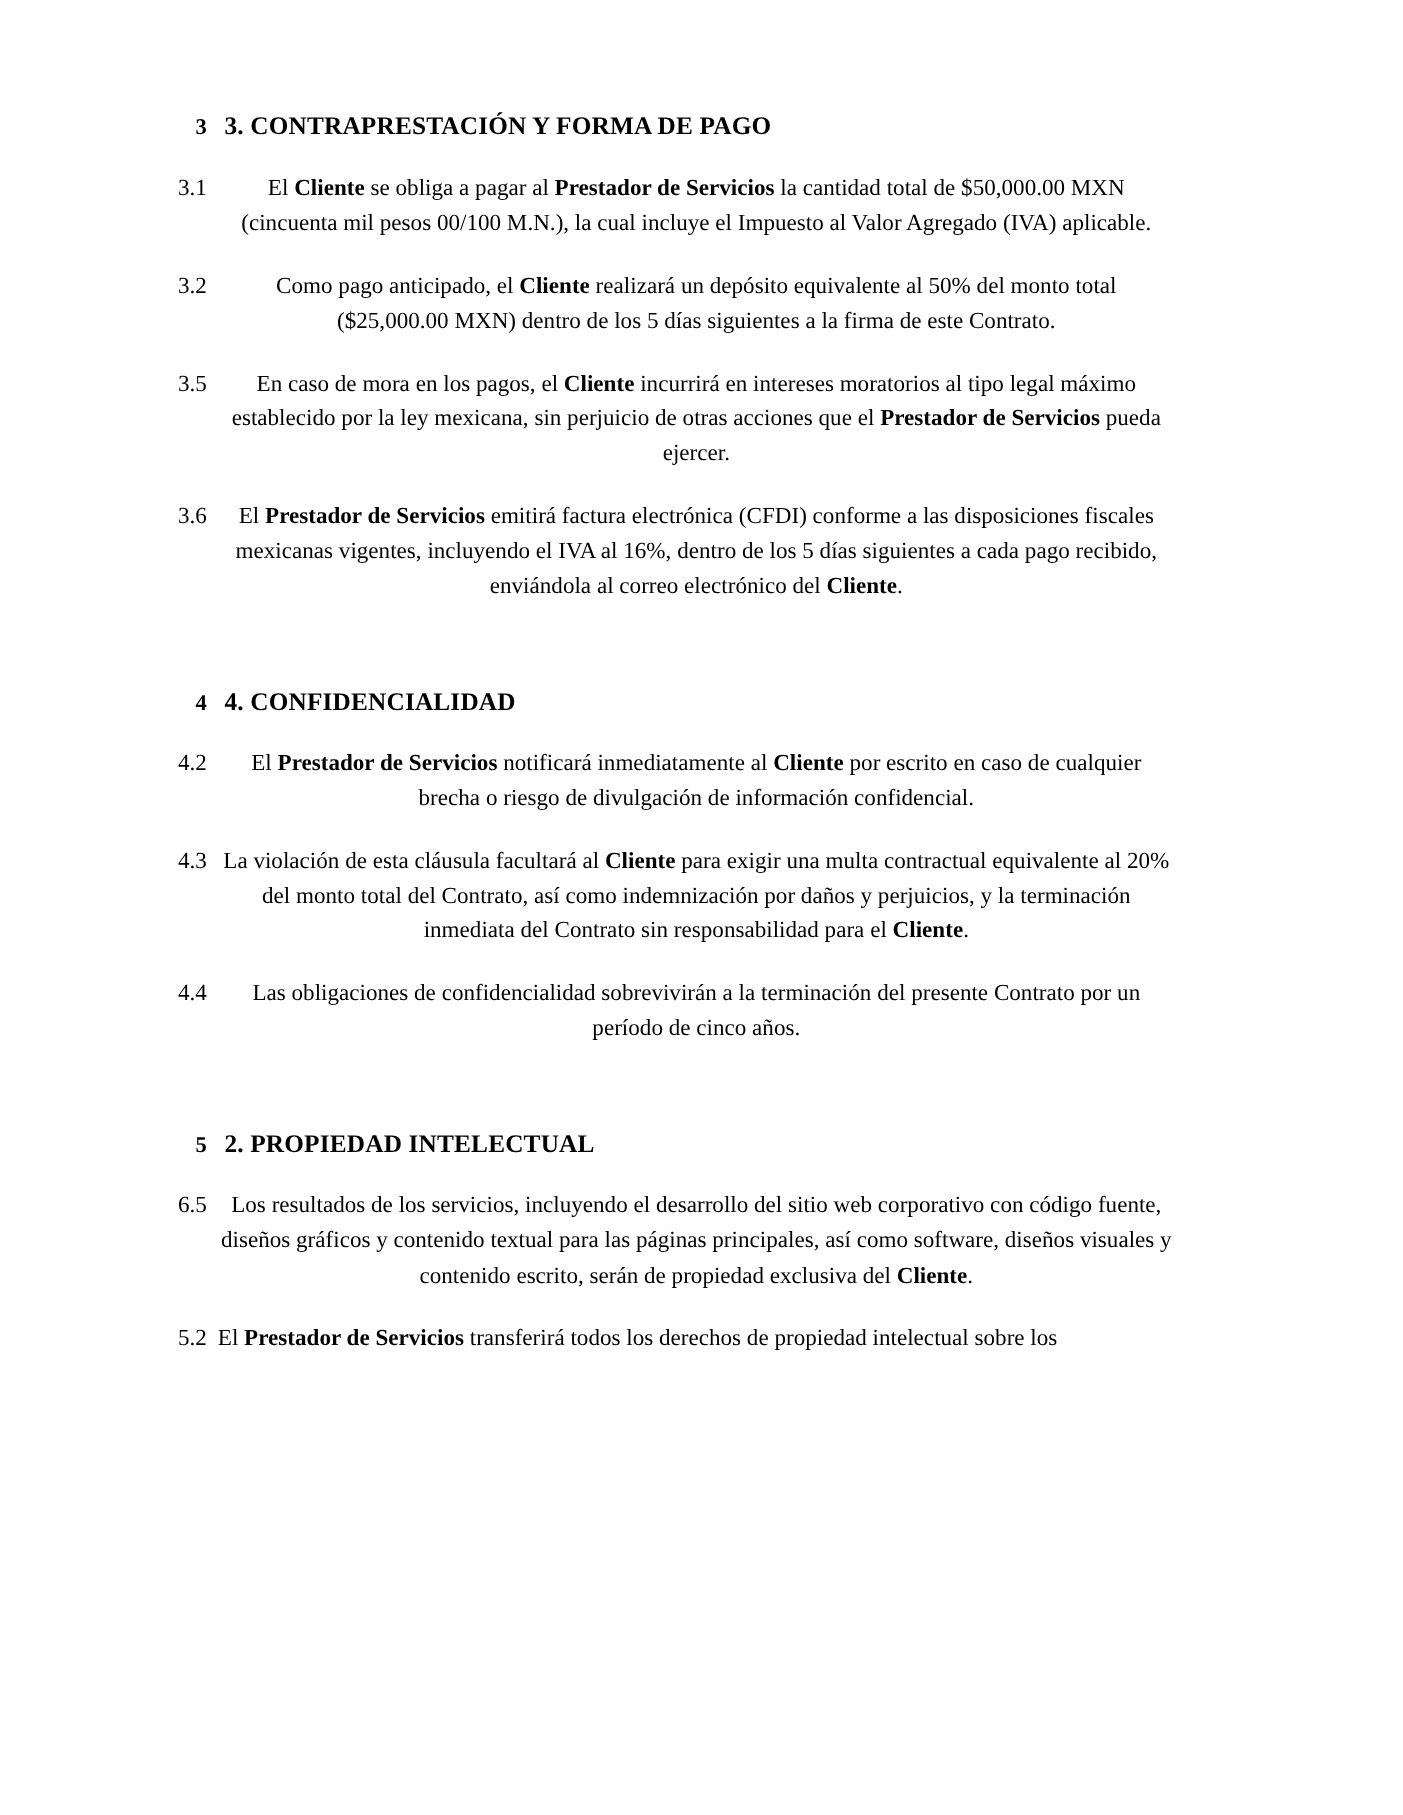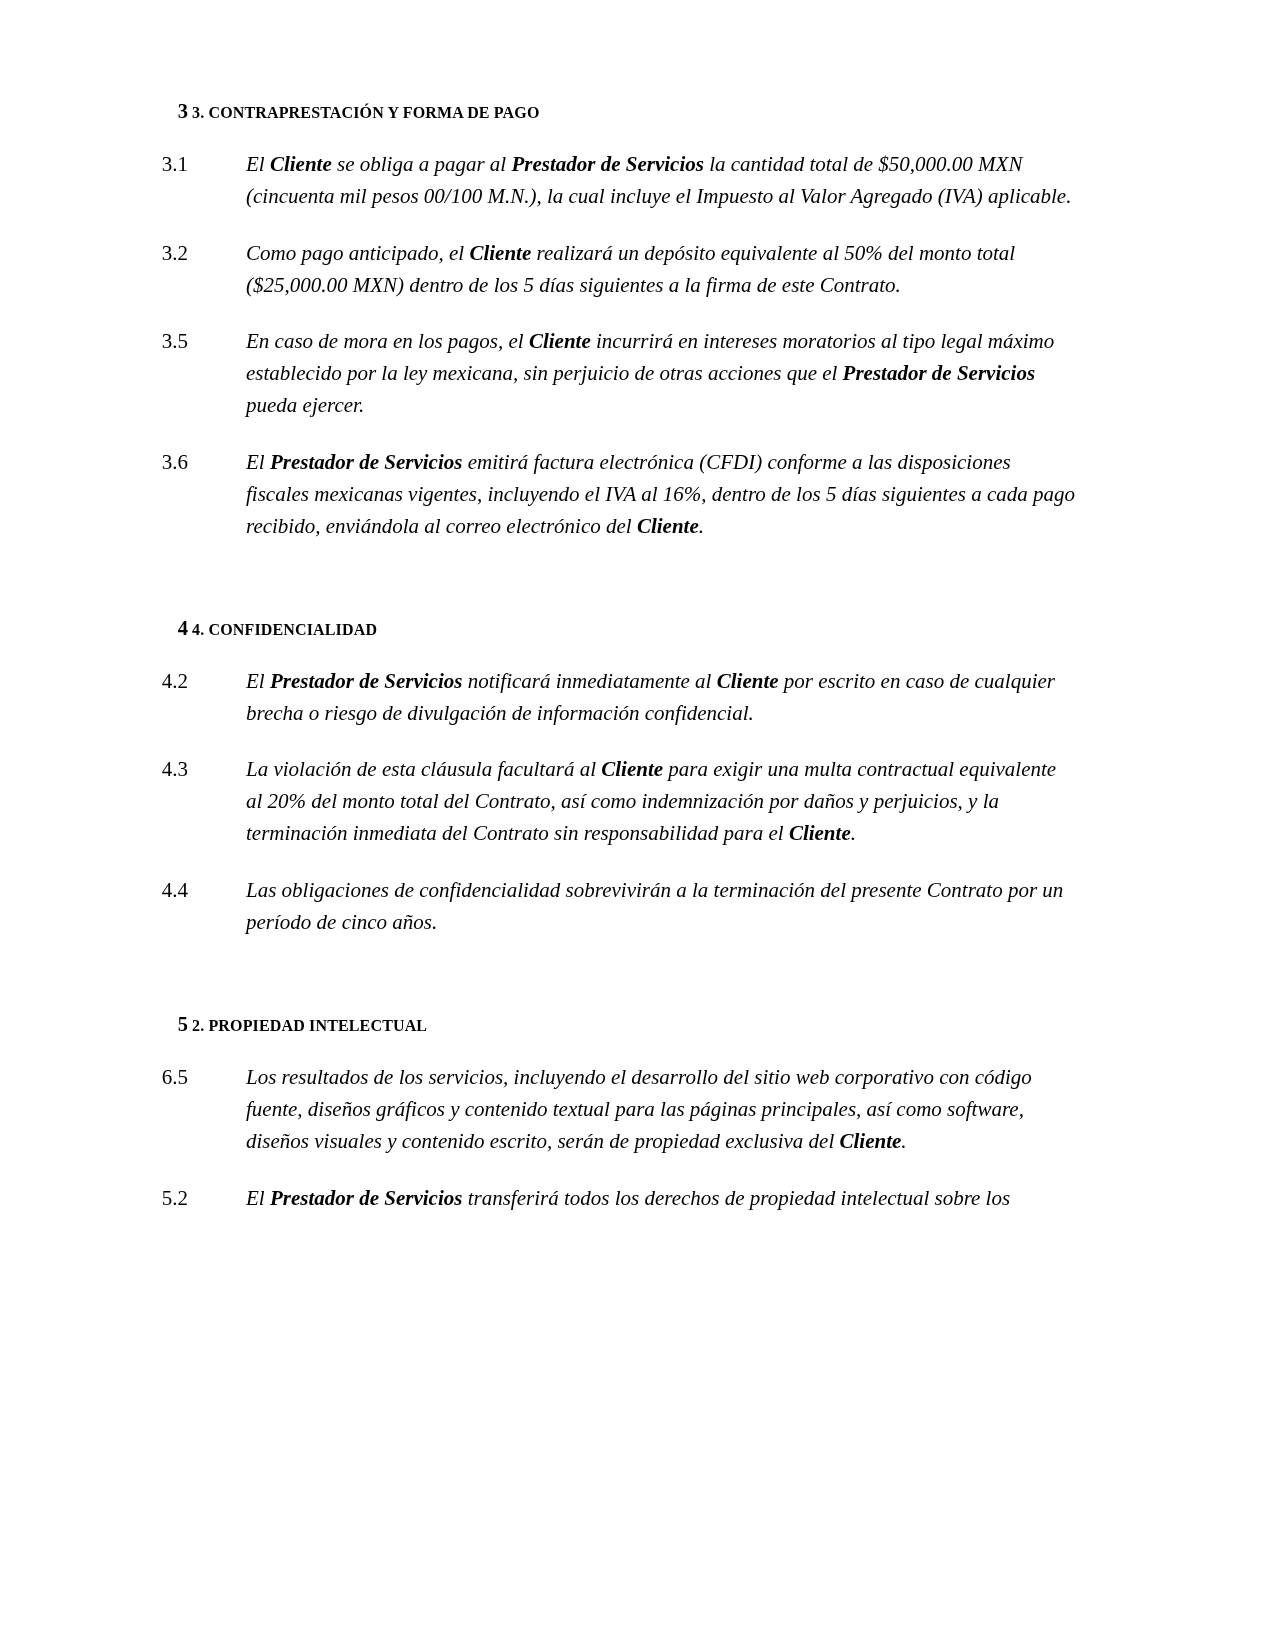--- a/index.html
+++ b/index.html
@@ -34,50 +34,48 @@
   .section-head .sec-num {
     width: 48px;
     min-width: 48px;
     text-align: right;
     font-weight: bold;
     font-size: 20.5px;
     letter-spacing: 0.1px;
     padding-right: 0;
   }
   .section-head .sec-title {
-    margin-left: 4px;
+    margin-left: 16px;
     font-weight: bold;
-    font-size: 16px;
+    font-size: 23px;
     letter-spacing: 0.15px;
     line-height: 1.3;
   }
 
   
   .clause {
     display: flex;
     align-items: baseline;
     margin-top: 25px;
-    gap: 24px;
   }
   .clause .cl-num {
     width: 48px;
     min-width: 48px;
     text-align: right;
     font-size: 21px;
     line-height: 1.52;
     white-space: nowrap;
   }
   .clause .cl-body {
-    margin-left: 34px;
+    margin-left: 10px;
     font-size: 21px;
     line-height: 1.52;
-    text-align: left;
+    text-align: center;
     max-width: 870px;
     hyphens: none;
-    font-style: italic;
   }
   .clause .cl-body b,
   .clause .cl-body strong {
     font-weight: bold;
   }
 
   .gap-before-section { height: 74px; }
   .first-head { margin-top: 0; }
 </style>
 </head>

